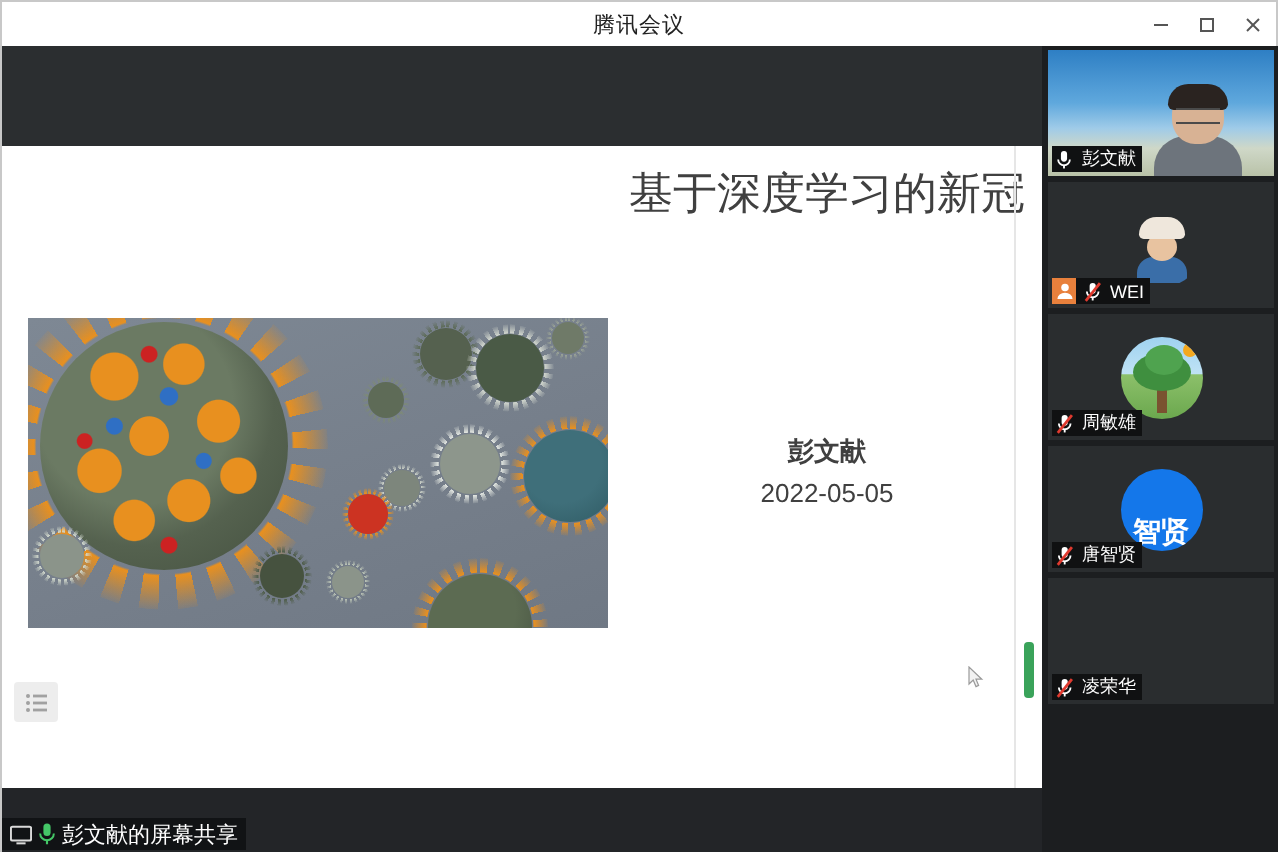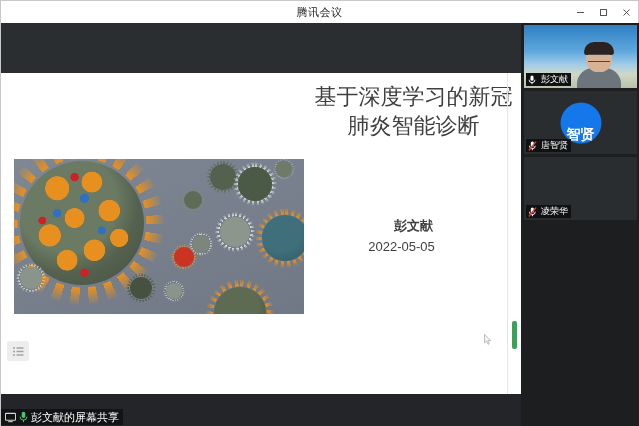--- a/index.html
+++ b/index.html
@@ -106,21 +106,21 @@
     position:absolute;left:305px;top:10px;width:215px;
     text-align:center;
     font-size:22px;line-height:1.30;color:#404040;
     letter-spacing:0px;
   }
   .slide-author{
     position:absolute;left:305px;top:144px;width:215px;
     text-align:center;font-size:13px;color:#404040;font-weight:bold;
   }
   .slide-date{
-    position:absolute;left:293px;top:166px;width:215px;
+    position:absolute;left:305px;top:166px;width:215px;
     text-align:center;font-size:13px;color:#404040;
   }
 
   
   .ppt-menu{
     position:absolute;left:6px;top:268px;width:22px;height:20px;
     background:#ececec;border-radius:2px;
     display:flex;align-items:center;justify-content:center;
     opacity:.92;
   }
@@ -264,21 +264,20 @@
           <div class="v v7"></div>
           <div class="v v8"></div>
           <div class="v v9"></div>
           <div class="v v10"></div>
           <div class="v v11"></div>
           <div class="v v12"></div>
         </div>
 
         <div class="slide-title">
           <div>基于深度学习的新冠</div>
-          <div>肺炎智能诊断</div>
         </div>
         <div class="slide-author">彭文献</div>
         <div class="slide-date">2022-05-05</div>
 
         <div class="slide-rightedge"></div>
 
         <div class="ppt-menu">
           <svg width="13" height="11" viewBox="0 0 13 11">
             <circle cx="2" cy="2" r="1" fill="#9a9a9a"></circle>
               <rect x="4.5" y="1.3" width="7" height="1.4" fill="#9a9a9a"></rect>
@@ -335,22 +334,65 @@
           <svg width="8" height="10" viewBox="0 0 10 13">
             <rect x="3" y="0.6" width="4" height="7" rx="2" fill="#ffffff"></rect>
             <path d="M1.2 6.2 a3.8 3.8 0 0 0 7.6 0" fill="none" stroke="#ffffff" stroke-width="1.2"></path>
             <rect x="4.4" y="9.6" width="1.2" height="2.4" fill="#ffffff"></rect>
           </svg>
         </span>
         <span class="nm">彭文献</span>
       </div>
     </div>
 
-
-
+    <div class="tile">
+      <div class="avatar photo">
+        <div class="ph-body"></div>
+          <div class="ph-face"></div>
+          <div class="ph-hat"></div>
+      </div>
+      <div class="namebar">
+        <span class="hostbadge">
+          <svg width="9" height="9" viewBox="0 0 10 10">
+            <circle cx="5" cy="3.1" r="2.1" fill="#ffffff"></circle>
+            <path d="M0.8 9.4 a4.2 3.4 0 0 1 8.4 0 z" fill="#ffffff"></path>
+          </svg>
+        </span>
+        <span class="micwrap">
+          <svg width="9" height="10" viewBox="0 0 11 13">
+            <rect x="3.3" y="0.6" width="4" height="7" rx="2" fill="#ffffff"></rect>
+            <path d="M1.5 6.2 a3.8 3.8 0 0 0 7.6 0" fill="none" stroke="#ffffff" stroke-width="1.2"></path>
+            <rect x="4.7" y="9.6" width="1.2" height="2.4" fill="#ffffff"></rect>
+            <line x1="0.8" y1="12.3" x2="10" y2="0.8" stroke="#e03a2f" stroke-width="1.8"></line>
+          </svg>
+        </span>
+        <span class="nm">WEI</span>
+      </div>
+    </div>
+
+
+    <div class="tile">
+      <div class="avatar tree">
+        <div class="tr-sun"></div>
+        <div class="tr-trunk"></div>
+        <div class="tr-leaf"></div>
+        <div class="tr-leaf2"></div>
+      </div>
+      <div class="namebar">
+        <span class="micwrap">
+          <svg width="9" height="10" viewBox="0 0 11 13">
+            <rect x="3.3" y="0.6" width="4" height="7" rx="2" fill="#ffffff"></rect>
+            <path d="M1.5 6.2 a3.8 3.8 0 0 0 7.6 0" fill="none" stroke="#ffffff" stroke-width="1.2"></path>
+            <rect x="4.7" y="9.6" width="1.2" height="2.4" fill="#ffffff"></rect>
+            <line x1="0.8" y1="12.3" x2="10" y2="0.8" stroke="#e03a2f" stroke-width="1.8"></line>
+          </svg>
+        </span>
+        <span class="nm">周敏雄</span>
+      </div>
+    </div>
 
     <div class="tile">
       <div class="avatar blue">
         <span>智贤</span>
       </div>
       <div class="namebar">
         <span class="micwrap">
           <svg width="9" height="10" viewBox="0 0 11 13">
             <rect x="3.3" y="0.6" width="4" height="7" rx="2" fill="#ffffff"></rect>
             <path d="M1.5 6.2 a3.8 3.8 0 0 0 7.6 0" fill="none" stroke="#ffffff" stroke-width="1.2"></path>

